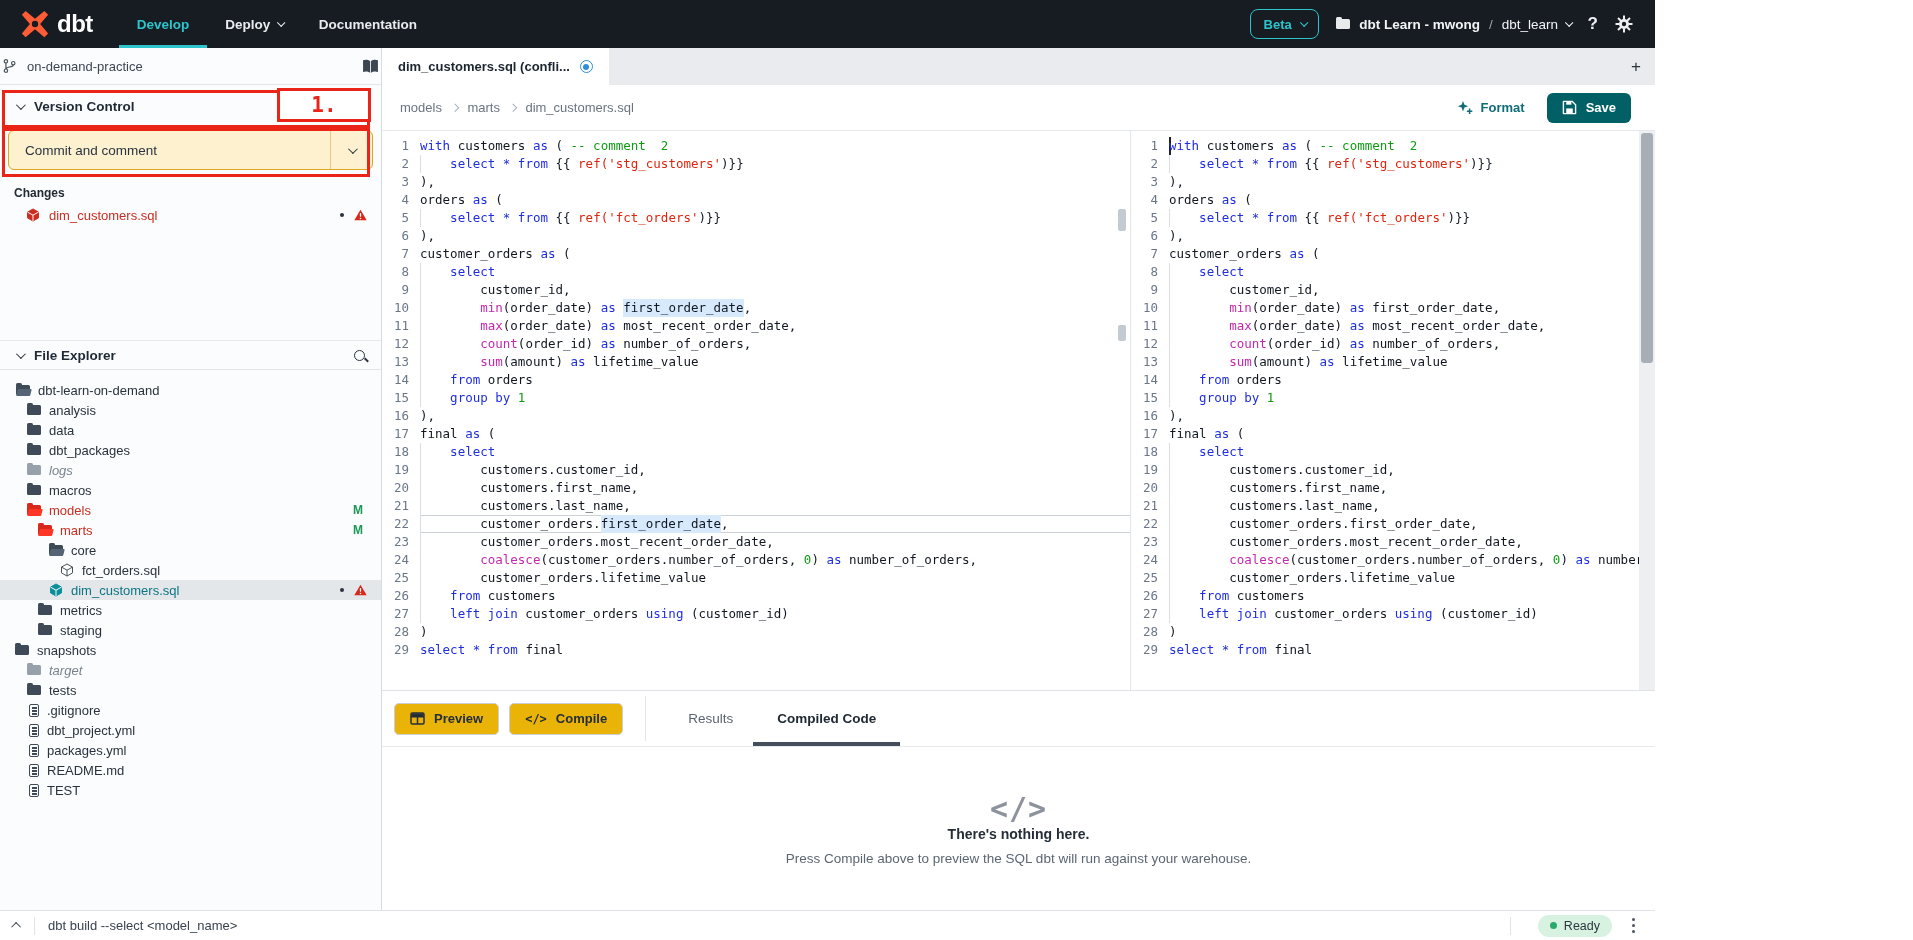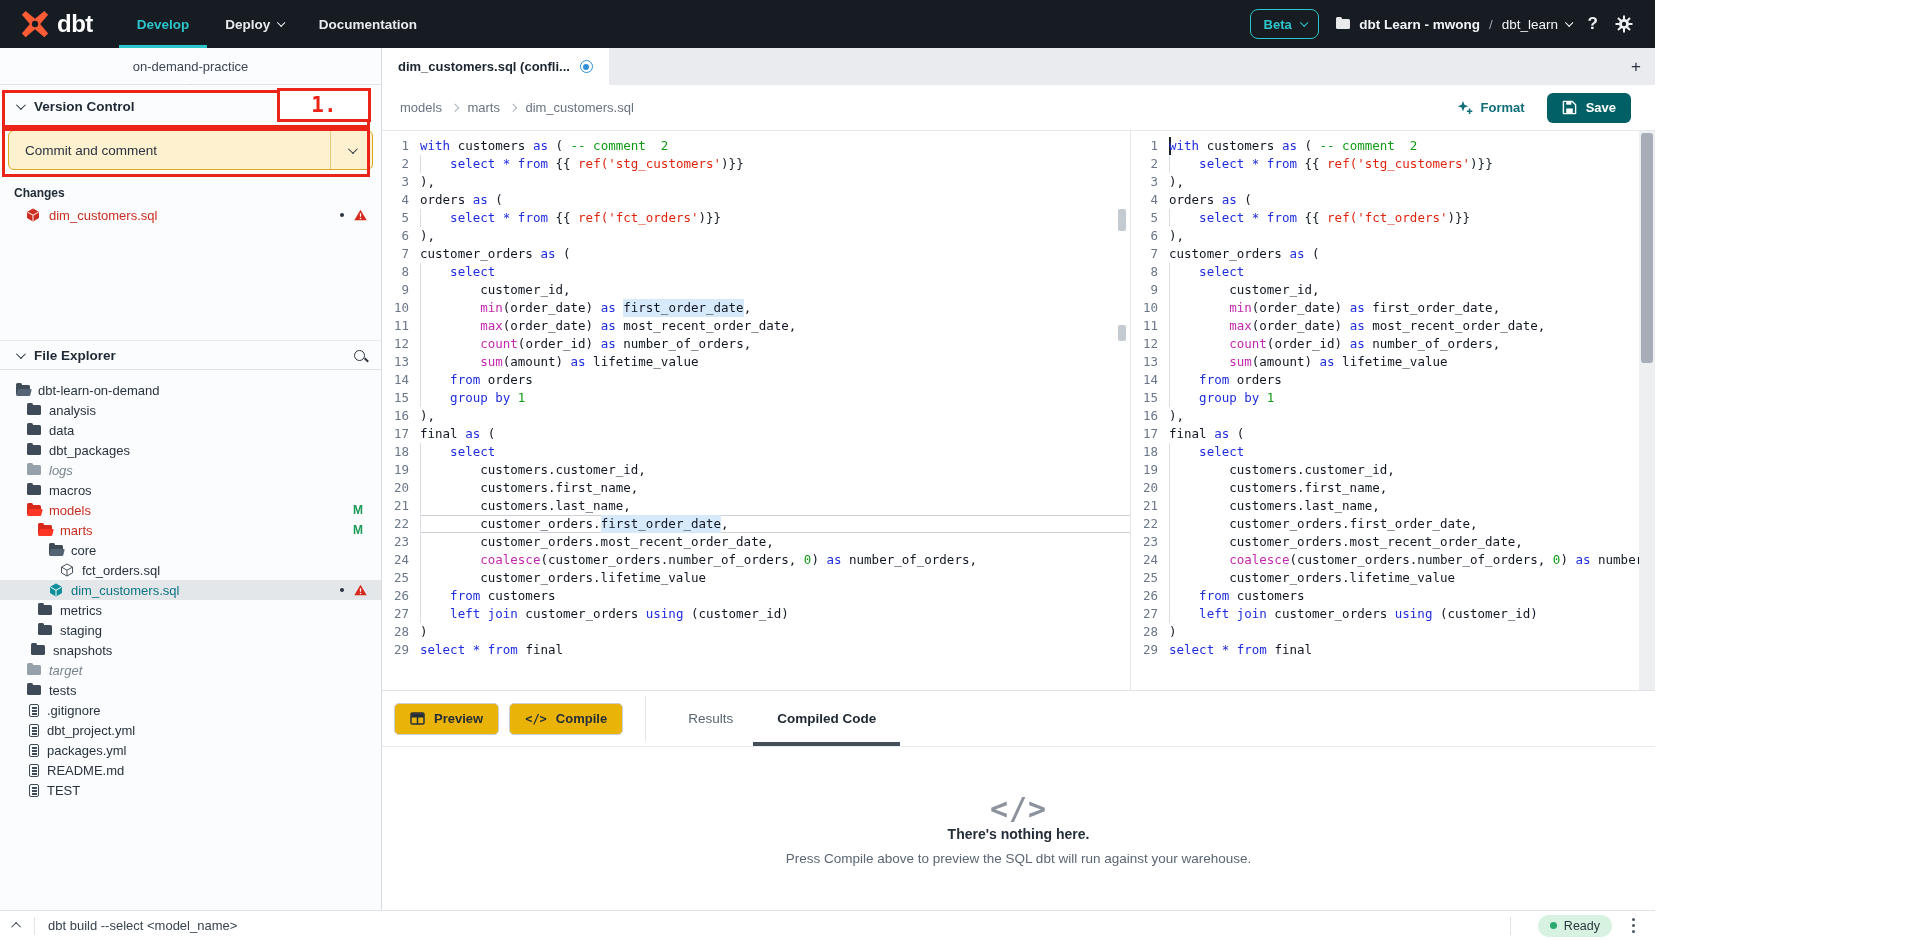--- a/index.html
+++ b/index.html
@@ -23,21 +23,21 @@
   .help-glyph { font-size:17px; font-weight:700; color:#eef1f4; }
 
   
   .cv { display:inline-block; width:7px; height:7px; border-right:1.8px solid currentColor; border-bottom:1.8px solid currentColor; transform:rotate(45deg) translateY(-2px); }
   .cv.up { transform:rotate(-135deg) translateY(-2px); }
   .cv.right { transform:rotate(-45deg); }
   .cv.sm { width:5.5px; height:5.5px; }
 
   
   #sidebar { position:absolute; top:48px; left:0; width:382px; bottom:30px; background:#fbfcfd; border-right:1px solid #d8dce1; }
-  .branch-row { height:37px; display:flex; align-items:center; gap:10px; padding:0 2px; border-bottom:1px solid #e2e6ea;flex-direction:column; }
+  .branch-row { height:37px; display:flex; align-items:center; gap:10px; padding:0 2px; border-bottom:1px solid #e2e6ea; }
   .branch-name { font-size:13px; color:#3c4653; flex:1; }
   .vc-header { height:42px; display:flex; align-items:center; gap:11px; padding:0 16px; }
   .sec-title { font-size:13.5px; font-weight:700; color:#1f2935; }
   .vc-header .cv, .fe-header .cv { color:#2a333f; }
   .commit-wrap { margin:3px 8px 0; height:40px; display:flex; border:1px solid #dca81f; border-radius:6px; background:#fdf1d0; overflow:hidden; }
   .commit-main { flex:1; background:transparent; border:0; text-align:left; padding:0 16px; font-family:inherit; font-size:13.5px; color:#2a3440; }
   .commit-chev { width:42px; background:transparent; border:0; border-left:1px solid #e6c97e; display:flex; align-items:center; justify-content:center; color:#2a3440; }
   .changes-label { margin:16px 14px 2px; font-size:12px; font-weight:700; color:#222c37; }
   .change-row { height:26px; display:flex; align-items:center; gap:9px; padding:0 14px 0 26px; position:relative; cursor:pointer; }
   .change-name { font-size:13px; color:#c92d1f; }
@@ -301,21 +301,21 @@
           </span>
         </div>
         <div class="tree-row" style="padding-left: 38px;">
           <span class="i-folder "></span>
           <span class="tree-label">metrics</span>
         </div>
         <div class="tree-row" style="padding-left: 38px;">
           <span class="i-folder "></span>
           <span class="tree-label">staging</span>
         </div>
-        <div class="tree-row" style="padding-left: 31px;">
+        <div class="tree-row" style="padding-left: 15px;">
           <span class="i-folder "></span>
           <span class="tree-label">snapshots</span>
         </div>
         <div class="tree-row" style="padding-left: 27px;">
           <span class="i-folder c-gray"></span>
           <span class="tree-label muted">target</span>
         </div>
         <div class="tree-row" style="padding-left: 27px;">
           <span class="i-folder "></span>
           <span class="tree-label">tests</span>

